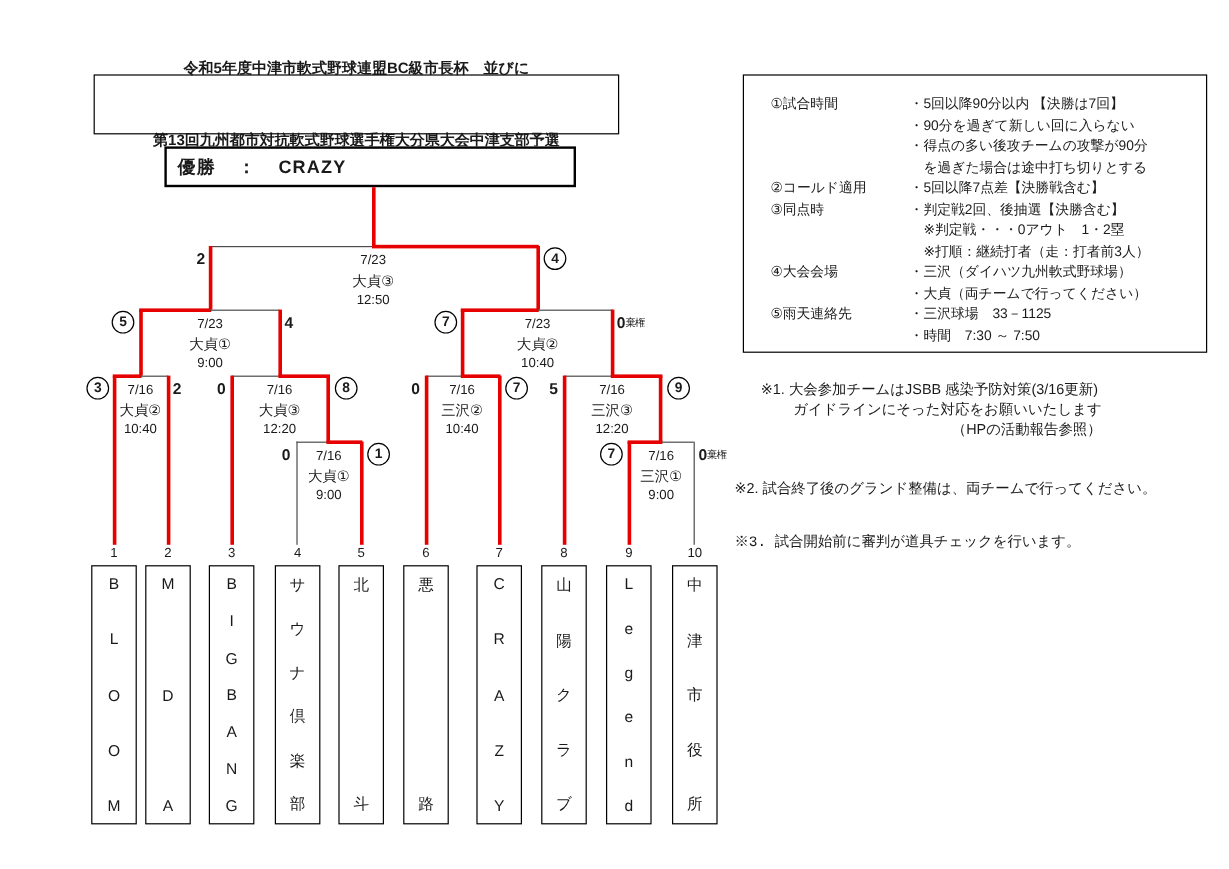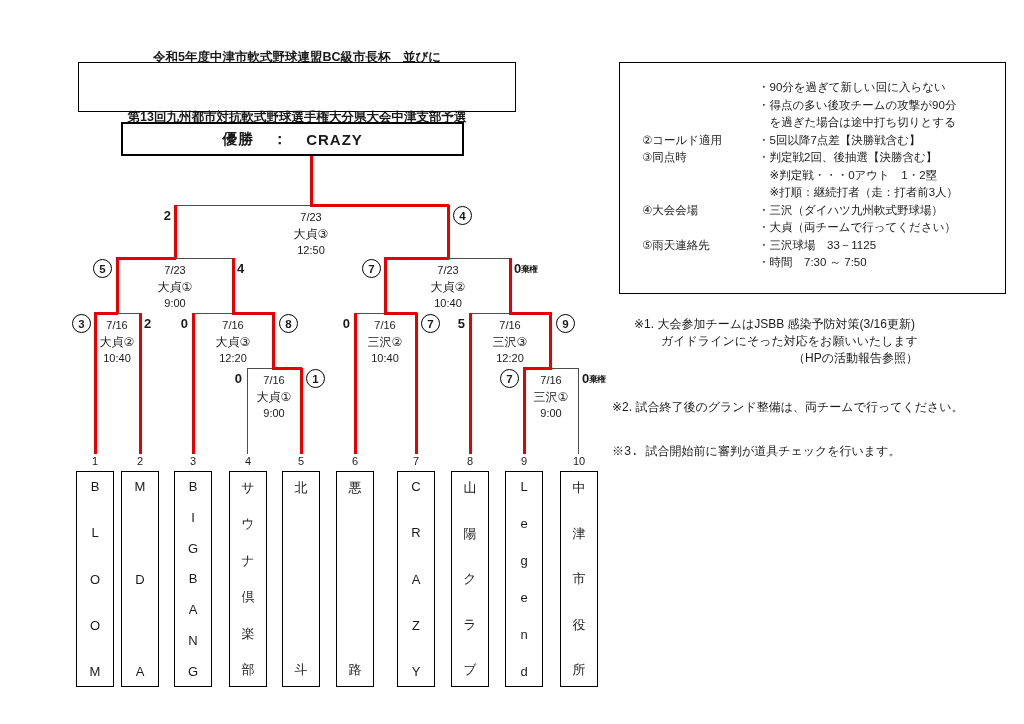--- a/index.html
+++ b/index.html
@@ -3,22 +3,22 @@
 <meta charset="utf-8">
 <style>
   html,body{margin:0;padding:0;background:#fff;}
   #page{position:relative;width:1024px;height:724px;background:#ffffff;overflow:hidden;
         font-family:"Liberation Sans","DejaVu Sans",sans-serif;color:#1a1a1a;}
 
   
   .box{position:absolute;border:1.5px solid #000;background:#fff;box-sizing:border-box;}
   #title-box{left:78px;top:62px;width:438px;height:50px;display:flex;flex-direction:column;
              justify-content:center;align-items:center;font-size:12.5px;font-weight:bold;line-height:19px;gap:41px;}
-  #champion-box{left:121px;top:122px;width:343px;height:34px;border-width:2px;display:flex;
-                justify-content:center;align-items:center;font-size:15px;font-weight:bold;letter-spacing:1px;}
+  #champion-box{left:137px;top:122px;width:343px;height:34px;border-width:2px;display:flex;
+                align-items:center;font-size:15px;font-weight:bold;letter-spacing:1px;}
   #champion-box span{margin:0 9px;}
 
   
   #rules-box{left:619px;top:62px;width:387px;height:232px;padding:16px 10px 10px 22px;}
   #rules-box .rrow{display:grid;grid-template-columns:116px 1fr;font-size:11.5px;line-height:17.5px;}
   #rules-box .rlabel{white-space:nowrap;}
   #rules-box .rtext{white-space:nowrap;}
 
   
   .note{position:absolute;left:612px;font-size:12px;line-height:17px;white-space:nowrap;}
@@ -34,21 +34,21 @@
 
   
   .minfo{position:absolute;width:96px;text-align:center;font-size:11px;line-height:16.5px;}
   .minfo .venue{font-size:12px;}
   .score{position:absolute;font-size:13px;font-weight:bold;display:flex;align-items:flex-start;}
   .score.left{width:38px;justify-content:flex-end;}
   .score .num{display:inline-block;padding-top:1px;}
   .score .num.circled{display:inline-flex;justify-content:center;align-items:center;
         width:17px;height:17px;border:1.7px solid #000;border-radius:50%;
         font-size:11.5px;padding-top:0;background:#fff;}
-  .score .suffix{font-size:8.5px;font-weight:bold;padding-top:4px;letter-spacing:-0.5px;}
+  .score .suffix{font-size:8.5px;font-weight:normal;padding-top:4px;letter-spacing:-0.5px;}
 
   
   .tnum{position:absolute;top:455px;width:30px;text-align:center;font-size:11px;}
   .tbox{position:absolute;top:471px;width:38px;height:216px;border:1.5px solid #000;box-sizing:border-box;
         display:flex;flex-direction:column;justify-content:space-between;align-items:center;
         padding:7px 0;font-size:13px;}
 </style>
 </head>
 <body>
 
@@ -59,20 +59,24 @@
     <div>第13回九州都市対抗軟式野球選手権大分県大会中津支部予選</div>
   </div>
 
   <div class="box" id="champion-box">
     <span>優勝</span>
     <span>：</span>
     <span>CRAZY</span>
   </div>
 
   <div class="box" id="rules-box">
+    <div class="rrow">
+        <div class="rlabel">①試合時間</div>
+        <div class="rtext">・5回以降90分以内 【決勝は7回】</div>
+      </div>
     <div class="rrow">
         <div class="rlabel"></div>
         <div class="rtext">・90分を過ぎて新しい回に入らない</div>
       </div>
     <div class="rrow">
         <div class="rlabel"></div>
         <div class="rtext">・得点の多い後攻チームの攻撃が90分</div>
       </div>
     <div class="rrow">
         <div class="rlabel"></div>

